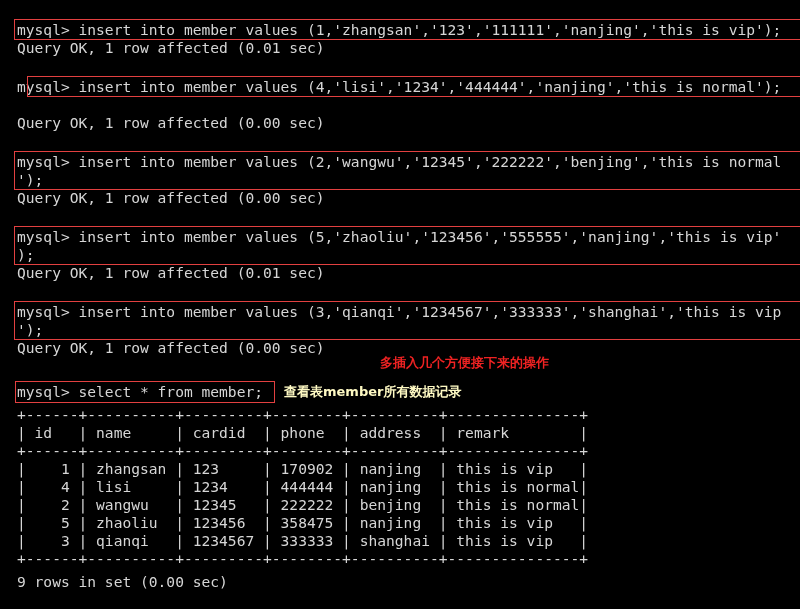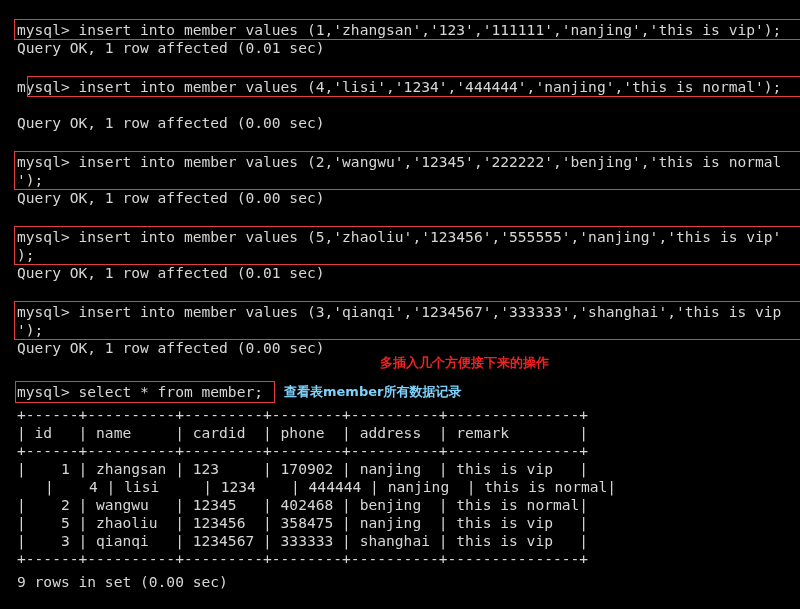--- a/index.html
+++ b/index.html
@@ -72,32 +72,32 @@
       <div class="line" style="top: 282px;"></div>
       <div class="line" style="top: 303px;">mysql&gt; insert into member values (3,'qianqi','1234567','333333','shanghai','this is vip</div>
       <div class="line" style="top: 321px;">');</div>
       <div class="line" style="top: 339px;">Query OK, 1 row affected (0.00 sec)</div>
       <div class="line" style="top: 357px;"></div>
       <div class="line" style="top: 383px;">mysql&gt; select * from member;</div>
       <div class="line" style="top: 406px;">+------+----------+---------+--------+----------+---------------+</div>
       <div class="line" style="top: 424px;">| id   | name     | cardid  | phone  | address  | remark        |</div>
       <div class="line" style="top: 442px;">+------+----------+---------+--------+----------+---------------+</div>
       <div class="line" style="top: 460px;">|    1 | zhangsan | 123     | 170902 | nanjing  | this is vip   |</div>
-      <div class="line" style="top: 478px; margin-left: 28px;">|    4 | lisi     | 1234    | 444444 | nanjing  | this is normal|</div>
-      <div class="line" style="top: 496px;">|    2 | wangwu   | 12345   | 402468 | benjing  | this is normal|</div>
+      <div class="line" style="top: 478px;">|    4 | lisi     | 1234    | 444444 | nanjing  | this is normal|</div>
+      <div class="line" style="top: 496px;">|    2 | wangwu   | 12345   | 222222 | benjing  | this is normal|</div>
       <div class="line" style="top: 514px;">|    5 | zhaoliu  | 123456  | 358475 | nanjing  | this is vip   |</div>
       <div class="line" style="top: 532px;">|    3 | qianqi   | 1234567 | 333333 | shanghai | this is vip   |</div>
       <div class="line" style="top: 550px;">+------+----------+---------+--------+----------+---------------+</div>
       <div class="line" style="top: 573px;">9 rows in set (0.00 sec)</div>
     </div>
   <div id="highlights-container">
       <div class="cmdbox" style="left: 2px; top: 19px; width: 793px; height: 21px; border-color: rgb(226, 64, 64);"></div>
       <div class="cmdbox" style="left: 15px; top: 76px; width: 781px; height: 21px; border-color: rgb(226, 64, 64);"></div>
       <div class="cmdbox" style="left: 2px; top: 151px; width: 793px; height: 39px; border-color: rgb(226, 64, 64);"></div>
       <div class="cmdbox" style="left: 2px; top: 226px; width: 793px; height: 39px; border-color: rgb(226, 64, 64);"></div>
       <div class="cmdbox" style="left: 2px; top: 301px; width: 793px; height: 39px; border-color: rgb(226, 64, 64);"></div>
       <div class="cmdbox" style="left: 3px; top: 381px; width: 260px; height: 22px; border-color: rgb(226, 64, 64);"></div>
     </div>
   <div id="annotations-container">
       <div class="note" style="left: 368px; top: 355px; color: rgb(238, 34, 34);">多插入几个方便接下来的操作</div>
-      <div class="note" style="left: 272px; top: 384px; color: #7dd3fc;">查看表member所有数据记录</div>
+      <div class="note" style="left: 272px; top: 384px; color: #fef9c3;">查看表member所有数据记录</div>
     </div>
 </div>
 
 </body></html>

